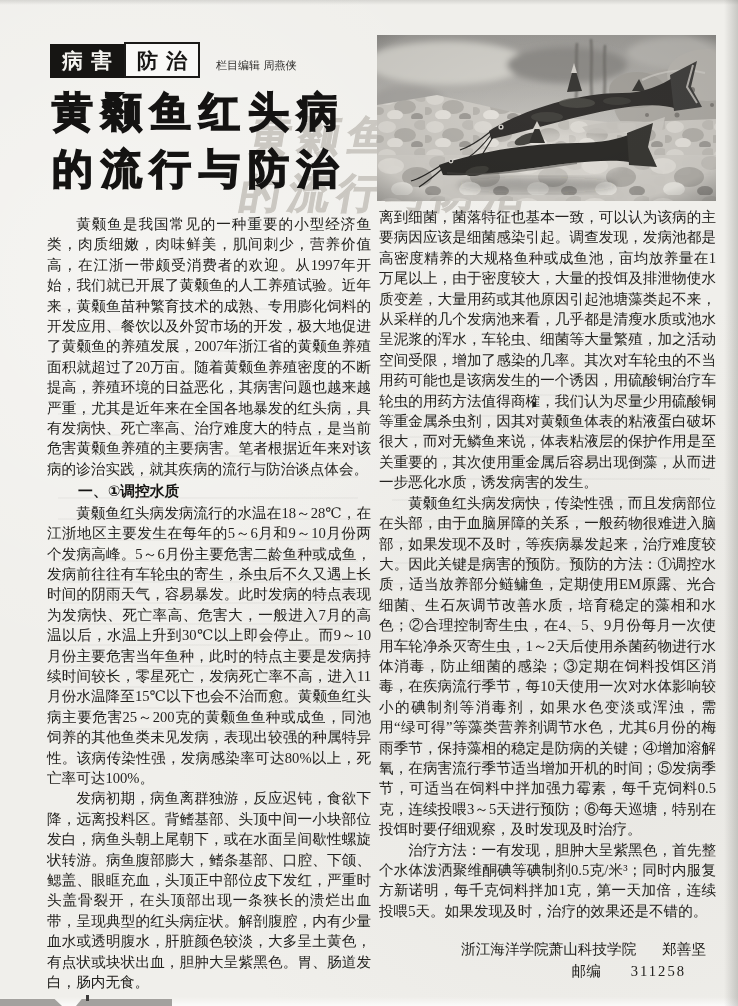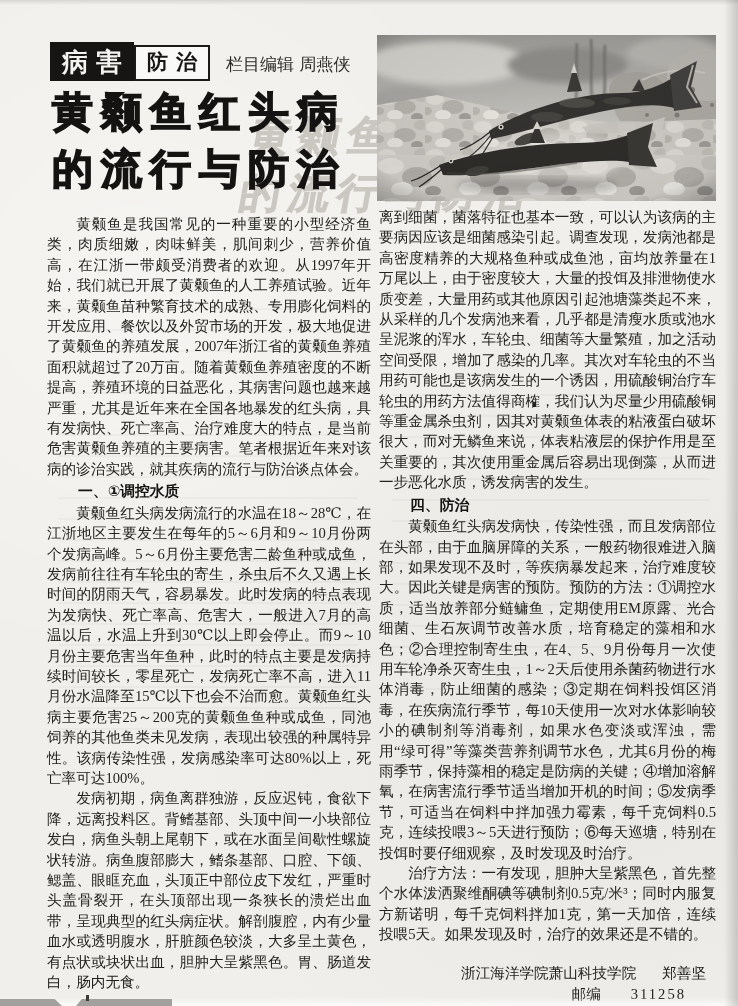--- a/index.html
+++ b/index.html
@@ -23,29 +23,29 @@
   
   .bleed { position:absolute; opacity:.04; z-index:0;
     background:repeating-linear-gradient(0deg,#4a4a46 0 2px, transparent 2px 21px); }
   .bleed-a { left:58px; top:300px; width:300px; height:430px; }
   .bleed-b { left:392px; top:390px; width:318px; height:300px; }
 
   
   .badge-row { position:absolute; left:50px; top:42px; display:flex; align-items:flex-end; z-index:3; }
   .badge-primary {
     background:#161513; color:#f4f3ef; font-family:"DejaVu Sans","Liberation Sans",sans-serif;
-    font-weight:700; font-size:26px; line-height:1; padding:7px 4px 6px 12px; letter-spacing:8px;
+    font-weight:700; font-size:21px; line-height:1; padding:7px 4px 6px 12px; letter-spacing:8px;
   }
   .badge-secondary {
     border:2px solid #1b1a18; color:#171614; background:rgba(255,255,255,.55);
-    font-family:Liberation Mono, monospace; font-weight:700; font-size:21px;
+    font-family:Liberation Sans, sans-serif; font-weight:700; font-size:21px;
     line-height:1; padding:6px 3px 5px 11px; letter-spacing:8px;
   }
   .editor-credit { margin-left:16px; padding-bottom:5px;
-    font-family:"DejaVu Sans","Liberation Sans",sans-serif; font-size:17px; color:#2c2b29; }
+    font-family:"DejaVu Sans","Liberation Sans",sans-serif; font-size:11px; color:#2c2b29; }
 
   
   .title-block { position:absolute; left:52px; top:84px; width:640px; height:134px;
     font-family:"DejaVu Sans","Liberation Sans",sans-serif; font-weight:900; z-index:2; }
   .title-main, .title-ghost { position:absolute; left:0; top:0; white-space:nowrap; }
   .title-line { font-size:41px; line-height:57px; letter-spacing:8px; }
   .title-main { color:#141312; -webkit-text-stroke:1.5px #141312; z-index:2; }
   .title-ghost { color:#c9c6c0; -webkit-text-stroke:1px #cbc8c2;
     transform:translate(193px,24px) skewX(-10deg); z-index:1; }
 
@@ -212,21 +212,20 @@
   <div class="col col-left">
     <p class="para">黄颡鱼是我国常见的一种重要的小型经济鱼类，肉质细嫩，肉味鲜美，肌间刺少，营养价值高，在江浙一带颇受消费者的欢迎。从1997年开始，我们就已开展了黄颡鱼的人工养殖试验。近年来，黄颡鱼苗种繁育技术的成熟、专用膨化饲料的开发应用、餐饮以及外贸市场的开发，极大地促进了黄颡鱼的养殖发展，2007年浙江省的黄颡鱼养殖面积就超过了20万亩。随着黄颡鱼养殖密度的不断提高，养殖环境的日益恶化，其病害问题也越来越严重，尤其是近年来在全国各地暴发的红头病，具有发病快、死亡率高、治疗难度大的特点，是当前危害黄颡鱼养殖的主要病害。笔者根据近年来对该病的诊治实践，就其疾病的流行与防治谈点体会。</p>
     <h3 class="sec-head">一、①调控水质</h3>
     <p class="para">黄颡鱼红头病发病流行的水温在18～28℃，在江浙地区主要发生在每年的5～6月和9～10月份两个发病高峰。5～6月份主要危害二龄鱼种或成鱼，发病前往往有车轮虫的寄生，杀虫后不久又遇上长时间的阴雨天气，容易暴发。此时发病的特点表现为发病快、死亡率高、危害大，一般进入7月的高温以后，水温上升到30℃以上即会停止。而9～10月份主要危害当年鱼种，此时的特点主要是发病持续时间较长，零星死亡，发病死亡率不高，进入11月份水温降至15℃以下也会不治而愈。黄颡鱼红头病主要危害25～200克的黄颡鱼鱼种或成鱼，同池饲养的其他鱼类未见发病，表现出较强的种属特异性。该病传染性强，发病感染率可达80%以上，死亡率可达100%。</p>
     <p class="para">发病初期，病鱼离群独游，反应迟钝，食欲下降，远离投料区。背鳍基部、头顶中间一小块部位发白，病鱼头朝上尾朝下，或在水面呈间歇性螺旋状转游。病鱼腹部膨大，鳍条基部、口腔、下颌、鳃盖、眼眶充血，头顶正中部位皮下发红，严重时头盖骨裂开，在头顶部出现一条狭长的溃烂出血带，呈现典型的红头病症状。解剖腹腔，内有少量血水或透明腹水，肝脏颜色较淡，大多呈土黄色，有点状或块状出血，胆肿大呈紫黑色。胃、肠道发白，肠内无食。</p>
 
   </div>
 
   <div class="col col-right">
     <p class="para cont">离到细菌，菌落特征也基本一致，可以认为该病的主要病因应该是细菌感染引起。调查发现，发病池都是高密度精养的大规格鱼种或成鱼池，亩均放养量在1万尾以上，由于密度较大，大量的投饵及排泄物使水质变差，大量用药或其他原因引起池塘藻类起不来，从采样的几个发病池来看，几乎都是清瘦水质或池水呈泥浆的浑水，车轮虫、细菌等大量繁殖，加之活动空间受限，增加了感染的几率。其次对车轮虫的不当用药可能也是该病发生的一个诱因，用硫酸铜治疗车轮虫的用药方法值得商榷，我们认为尽量少用硫酸铜等重金属杀虫剂，因其对黄颡鱼体表的粘液蛋白破坏很大，而对无鳞鱼来说，体表粘液层的保护作用是至关重要的，其次使用重金属后容易出现倒藻，从而进一步恶化水质，诱发病害的发生。</p>
-    <h3 class="sec-head">四、防治</h3>
     <p class="para">黄颡鱼红头病发病快，传染性强，而且发病部位在头部，由于血脑屏障的关系，一般药物很难进入脑部，如果发现不及时，等疾病暴发起来，治疗难度较大。因此关键是病害的预防。预防的方法：①调控水质，适当放养部分鲢鳙鱼，定期使用EM原露、光合细菌、生石灰调节改善水质，培育稳定的藻相和水色；②合理控制寄生虫，在4、5、9月份每月一次使用车轮净杀灭寄生虫，1～2天后使用杀菌药物进行水体消毒，防止细菌的感染；③定期在饲料投饵区消毒，在疾病流行季节，每10天使用一次对水体影响较小的碘制剂等消毒剂，如果水色变淡或浑浊，需用“绿可得”等藻类营养剂调节水色，尤其6月份的梅雨季节，保持藻相的稳定是防病的关键；④增加溶解氧，在病害流行季节适当增加开机的时间；⑤发病季节，可适当在饲料中拌加强力霉素，每千克饲料0.5克，连续投喂3～5天进行预防；⑥每天巡塘，特别在投饵时要仔细观察，及时发现及时治疗。</p>
     <p class="para">治疗方法：一有发现，胆肿大呈紫黑色，首先整个水体泼洒聚维酮碘等碘制剂0.5克/米³；同时内服复方新诺明，每千克饲料拌加1克，第一天加倍，连续投喂5天。如果发现及时，治疗的效果还是不错的。</p>
 
     <div class="byline">
       <span>浙江海洋学院萧山科技学院</span><span class="author">郑善坚</span>
     </div>
     <div class="postcode-line">
       <span>邮编</span><span class="num">311258</span>
     </div>
   </div>

